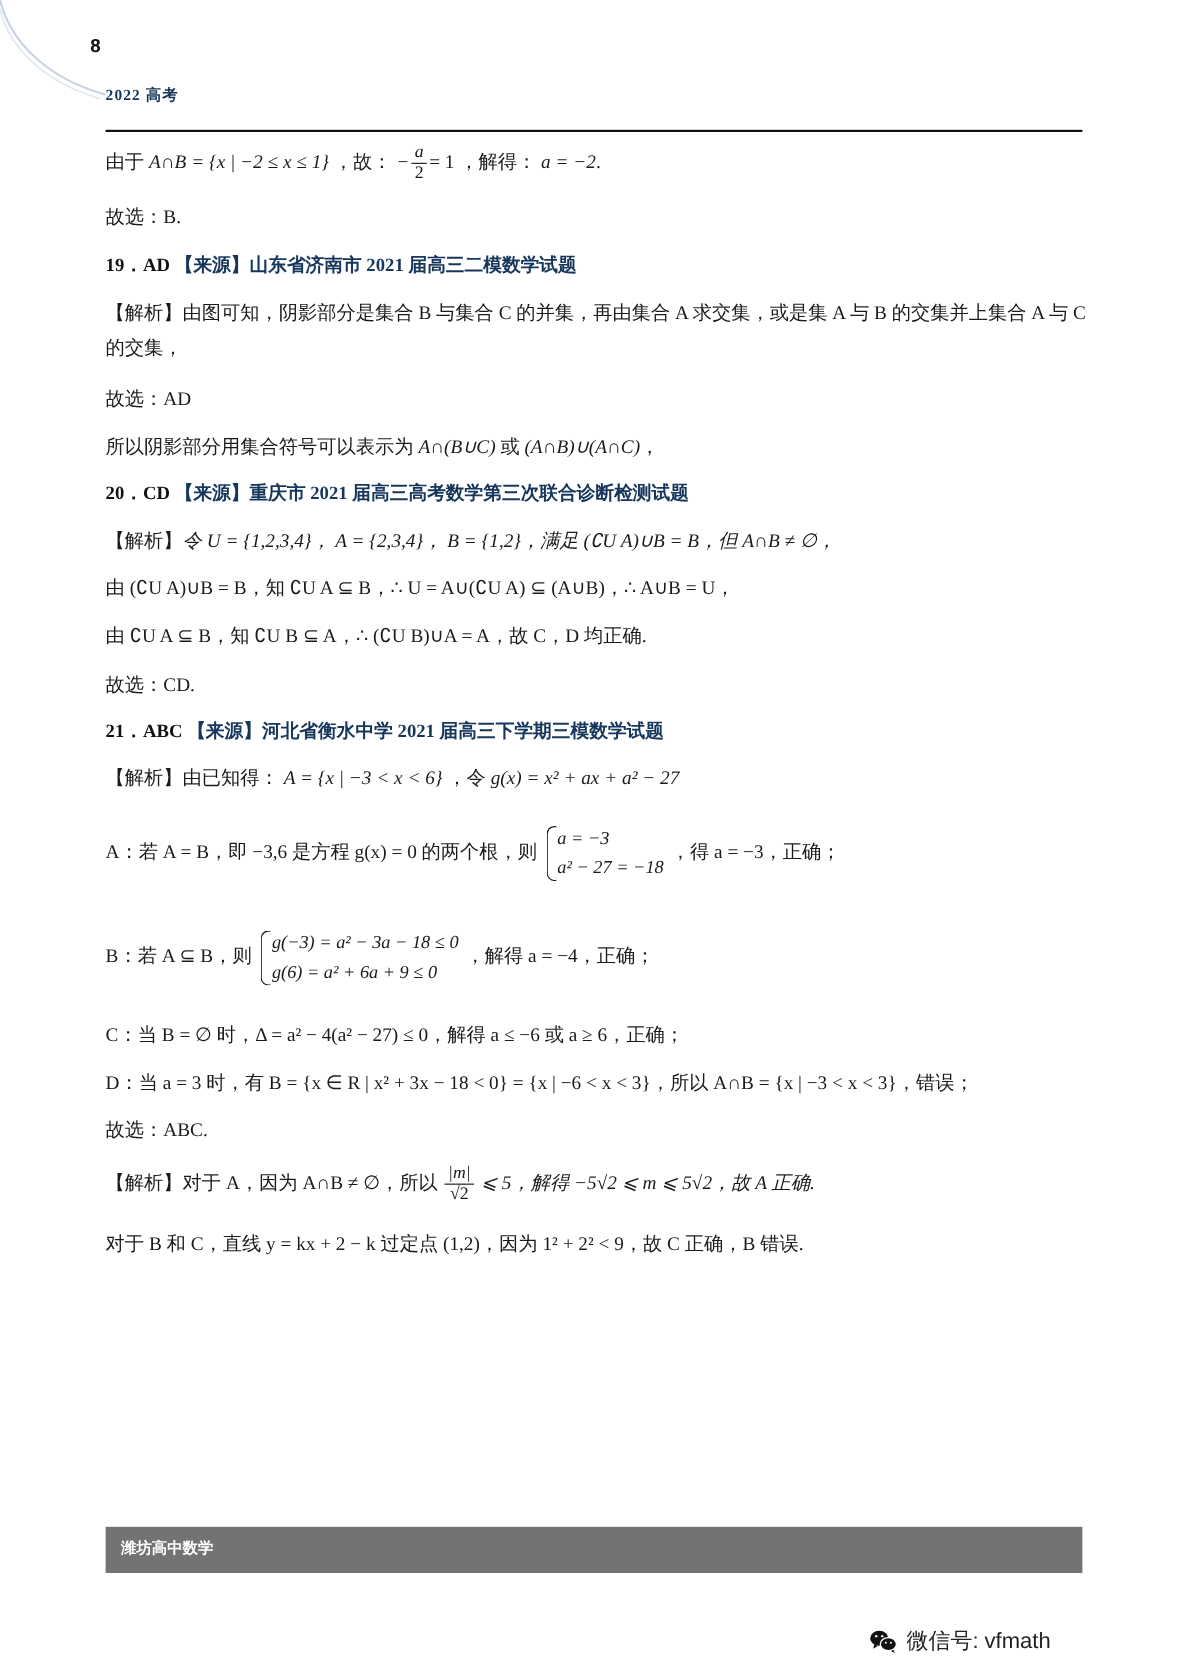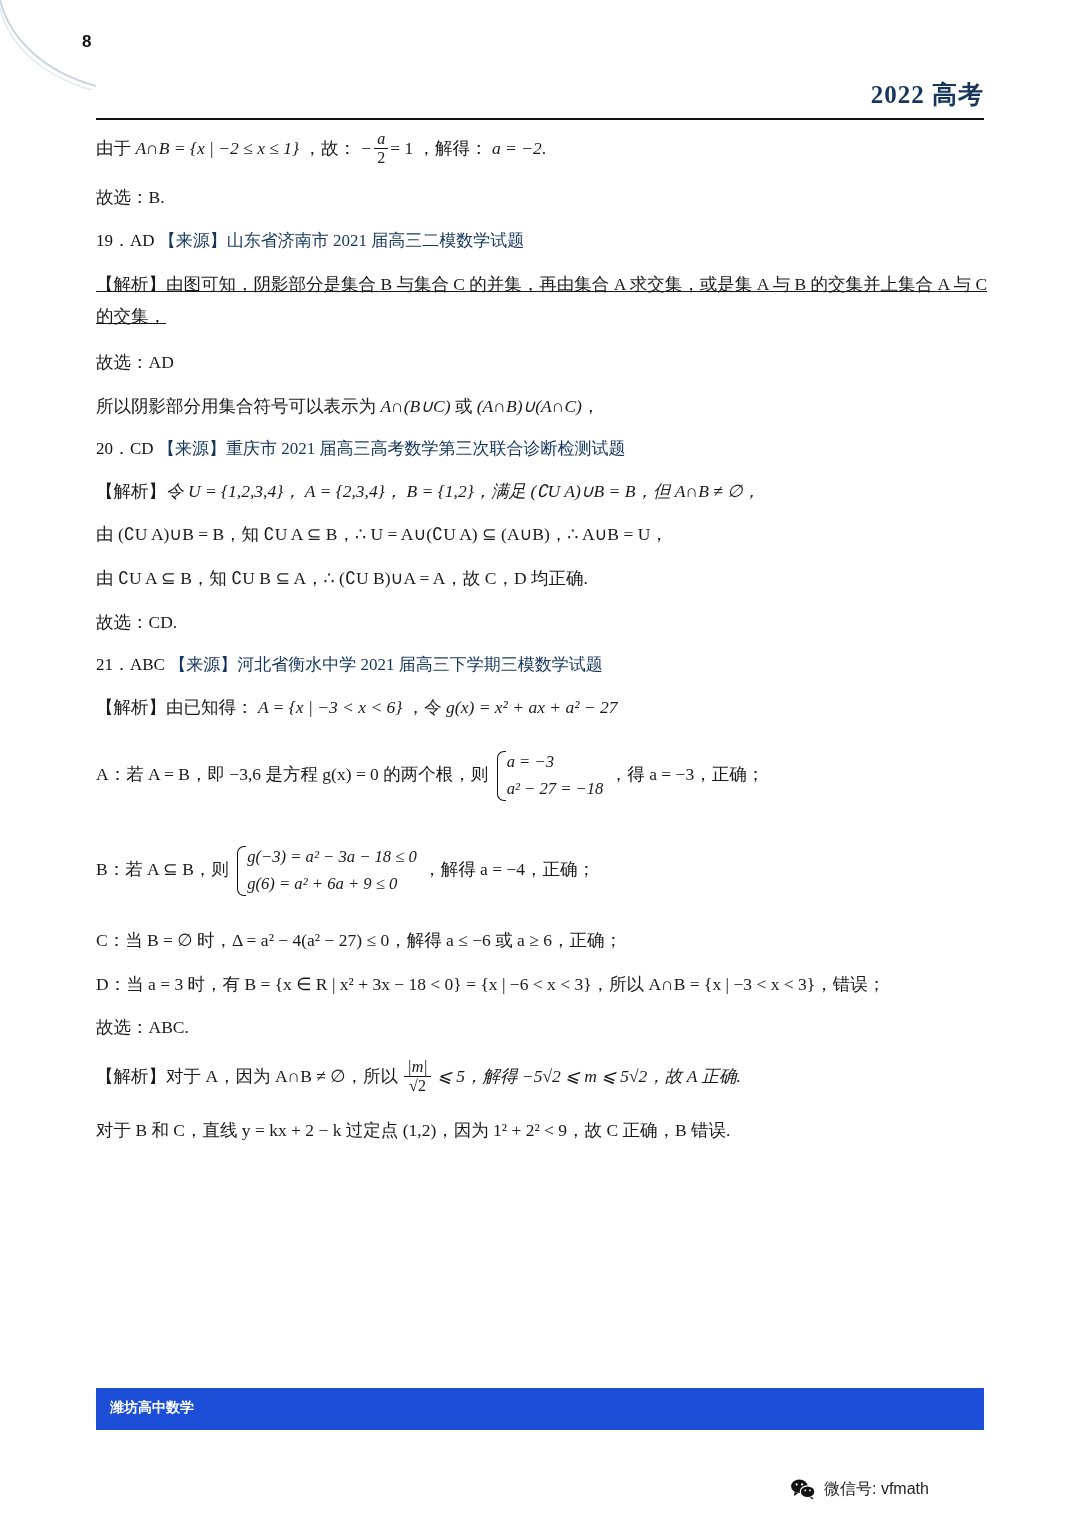--- a/index.html
+++ b/index.html
@@ -37,23 +37,23 @@
     font-family: "Liberation Sans", sans-serif;
     font-size: 17px;
     font-weight: bold;
     color: #111;
   }
   .doc-header {
     position: absolute;
     left: 96px;
     top: 78px;
     width: 888px;
-    text-align: right;
+    text-align: left;
     font-family: "Liberation Serif", serif;
-    font-size: 25px;
+    font-size: 14px;
     font-weight: bold;
     color: #16365c;
     letter-spacing: 1px;
   }
   .header-rule {
     position: absolute;
     left: 96px;
     top: 118px;
     width: 888px;
     height: 2px;
@@ -69,30 +69,29 @@
     font-size: 17.5px;
     line-height: 1.52;
     margin: 0 0 17px 0;
     white-space: nowrap;
   }
   .src-line {
     font-size: 17px;
     line-height: 1.5;
     margin: 0 0 16px 0;
     color: #16365c;
-    font-weight: normal;
+    font-weight: bold;
     white-space: nowrap;
   }
   .src-line .num {
     color: #111;
   }
   .wrapline {
     white-space: normal;
     line-height: 1.8;
-    text-decoration: underline;
   }
   .mi { font-style: italic; font-family: "Liberation Serif", serif; }
   .mn { font-family: "Liberation Serif", serif; }
   .frac {
     display: inline-block;
     vertical-align: -0.55em;
     text-align: center;
     font-size: 0.92em;
     line-height: 1.12;
     margin: 0 2px;
@@ -124,40 +123,40 @@
     line-height: 1.62;
     text-align: left;
     white-space: nowrap;
   }
   .footer-bar {
     position: absolute;
     left: 96px;
     top: 1388px;
     width: 888px;
     height: 42px;
-    background: #1d4ed8;
+    background: #737373;
   }
   .footer-bar .fb-text {
     position: absolute;
     left: 14px;
     top: 11px;
     font-family: "Liberation Sans", sans-serif;
     font-size: 14px;
     font-weight: bold;
     color: #ffffff;
   }
   .wechat {
     position: absolute;
     left: 790px;
     top: 1478px;
     display: flex;
     align-items: center;
     gap: 8px;
     font-family: "Liberation Sans", sans-serif;
-    font-size: 16px;
+    font-size: 20px;
     color: #222;
   }
   .wechat-icon {
     width: 26px;
     height: 22px;
     position: relative;
   }
 </style>
 </head>
 <body>

